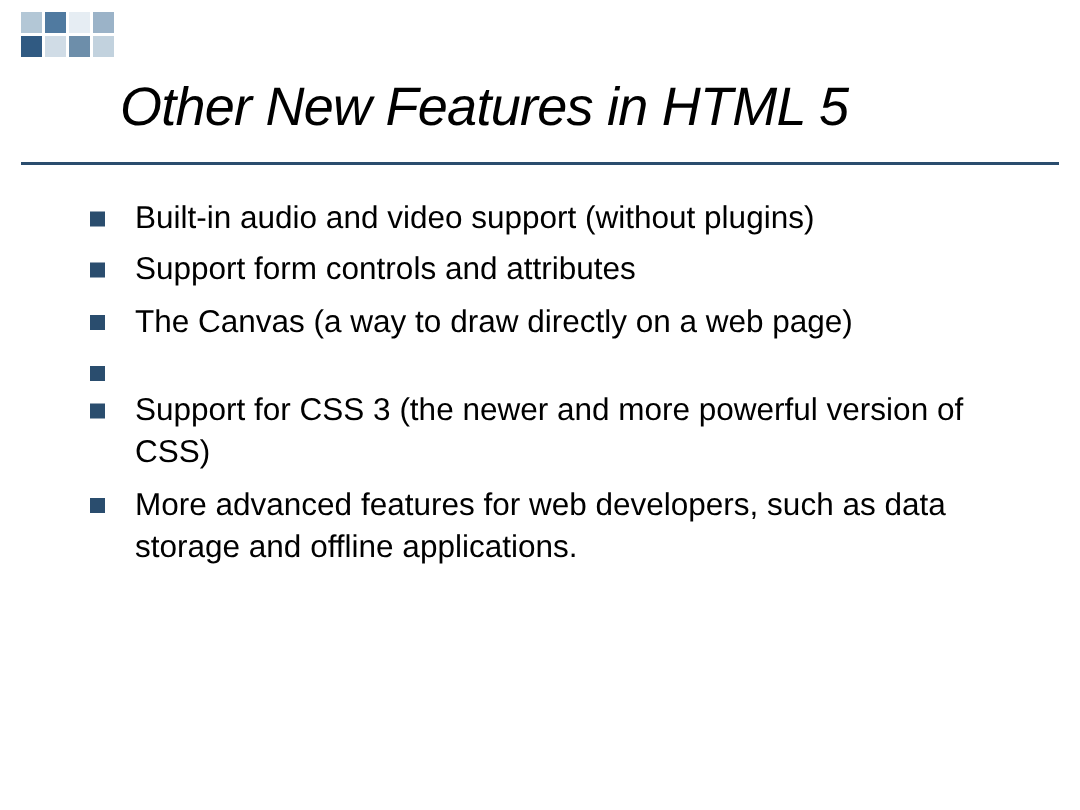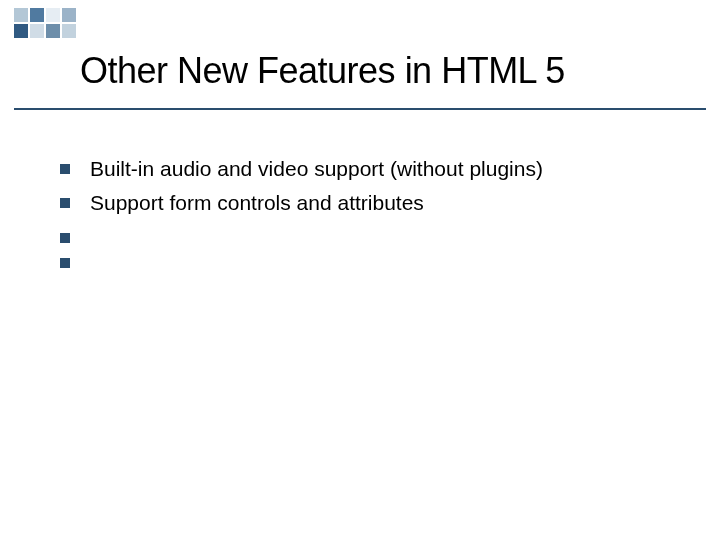--- a/index.html
+++ b/index.html
@@ -39,20 +39,21 @@
     .sq-e { background: #305a82; }
     .sq-f { background: #d0dce6; }
     .sq-g { background: #6d8eaa; }
     .sq-h { background: #c2d2de; }
     
     .title-area {
       position: absolute;
       top: 50px;
       left: 80px;
       right: 56px;
+      font-style: italic;
     }
     
     .slide-title {
       font-size: 36px;
       font-weight: 400;
       color: #000;
       letter-spacing: -0.5px;
       padding-bottom: 12px;
     }
     
@@ -60,21 +61,21 @@
       position: absolute;
       top: 108px;
       left: 14px;
       right: 14px;
       height: 2px;
       background: #2a4d6e;
     }
     
     .content-area {
       position: absolute;
-      top: 155px;
+      top: 132px;
       left: 60px;
       right: 60px;
     }
     
     .bullet-list {
       list-style: none;
     }
     
     .bullet-item {
       display: flex;
@@ -122,18 +123,27 @@
     <li class="bullet-item">
       <span class="bullet-marker"></span>
       <span class="bullet-text">Built-in audio and video support (without plugins)</span>
     </li>
     <li class="bullet-item">
       <span class="bullet-marker"></span>
       <span class="bullet-text">Support form controls and attributes</span>
     </li>
     <li class="bullet-item">
       <span class="bullet-marker"></span>
+      <span class="bullet-text">The Canvas (a way to draw directly on a web page)</span>
     </li>
     <li class="bullet-item">
       <span class="bullet-marker"></span>
+    </li>
+    <li class="bullet-item">
+      <span class="bullet-marker"></span>
+      <span class="bullet-text">Support for CSS 3 (the newer and more powerful version of CSS)</span>
+    </li>
+    <li class="bullet-item">
+      <span class="bullet-marker"></span>
+      <span class="bullet-text">More advanced features for web developers, such as data storage and offline applications.</span>
     </li>
   </ul>
 </div>
 
 </body></html>

